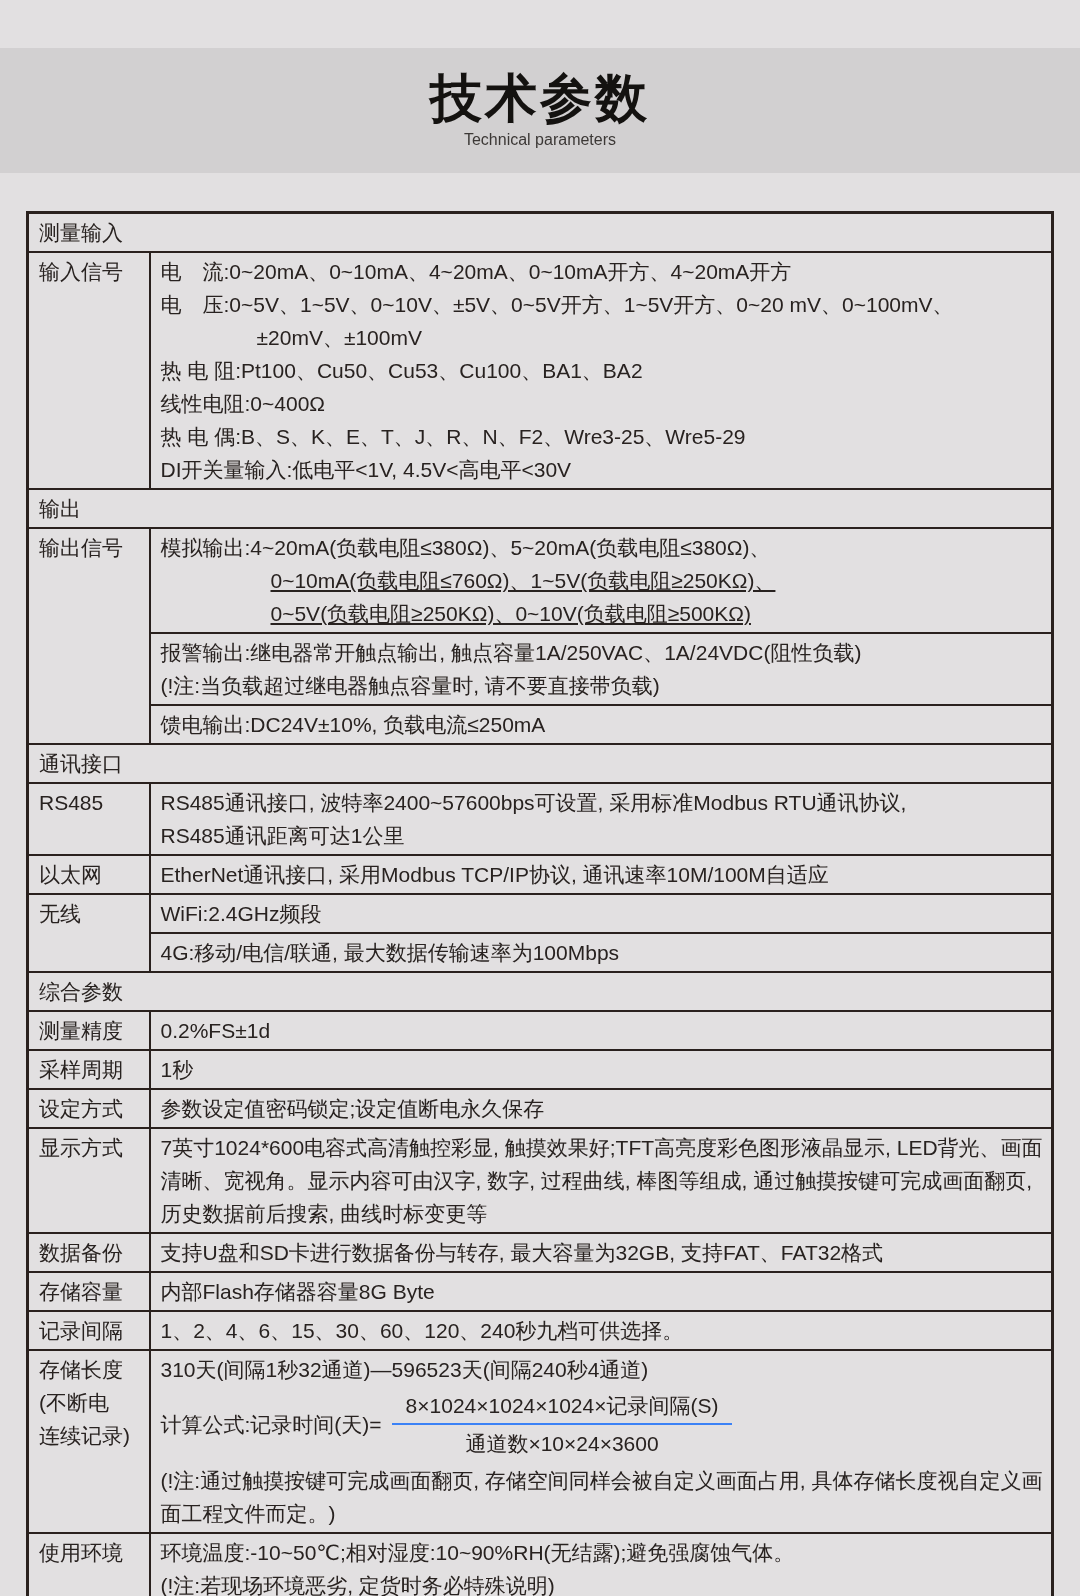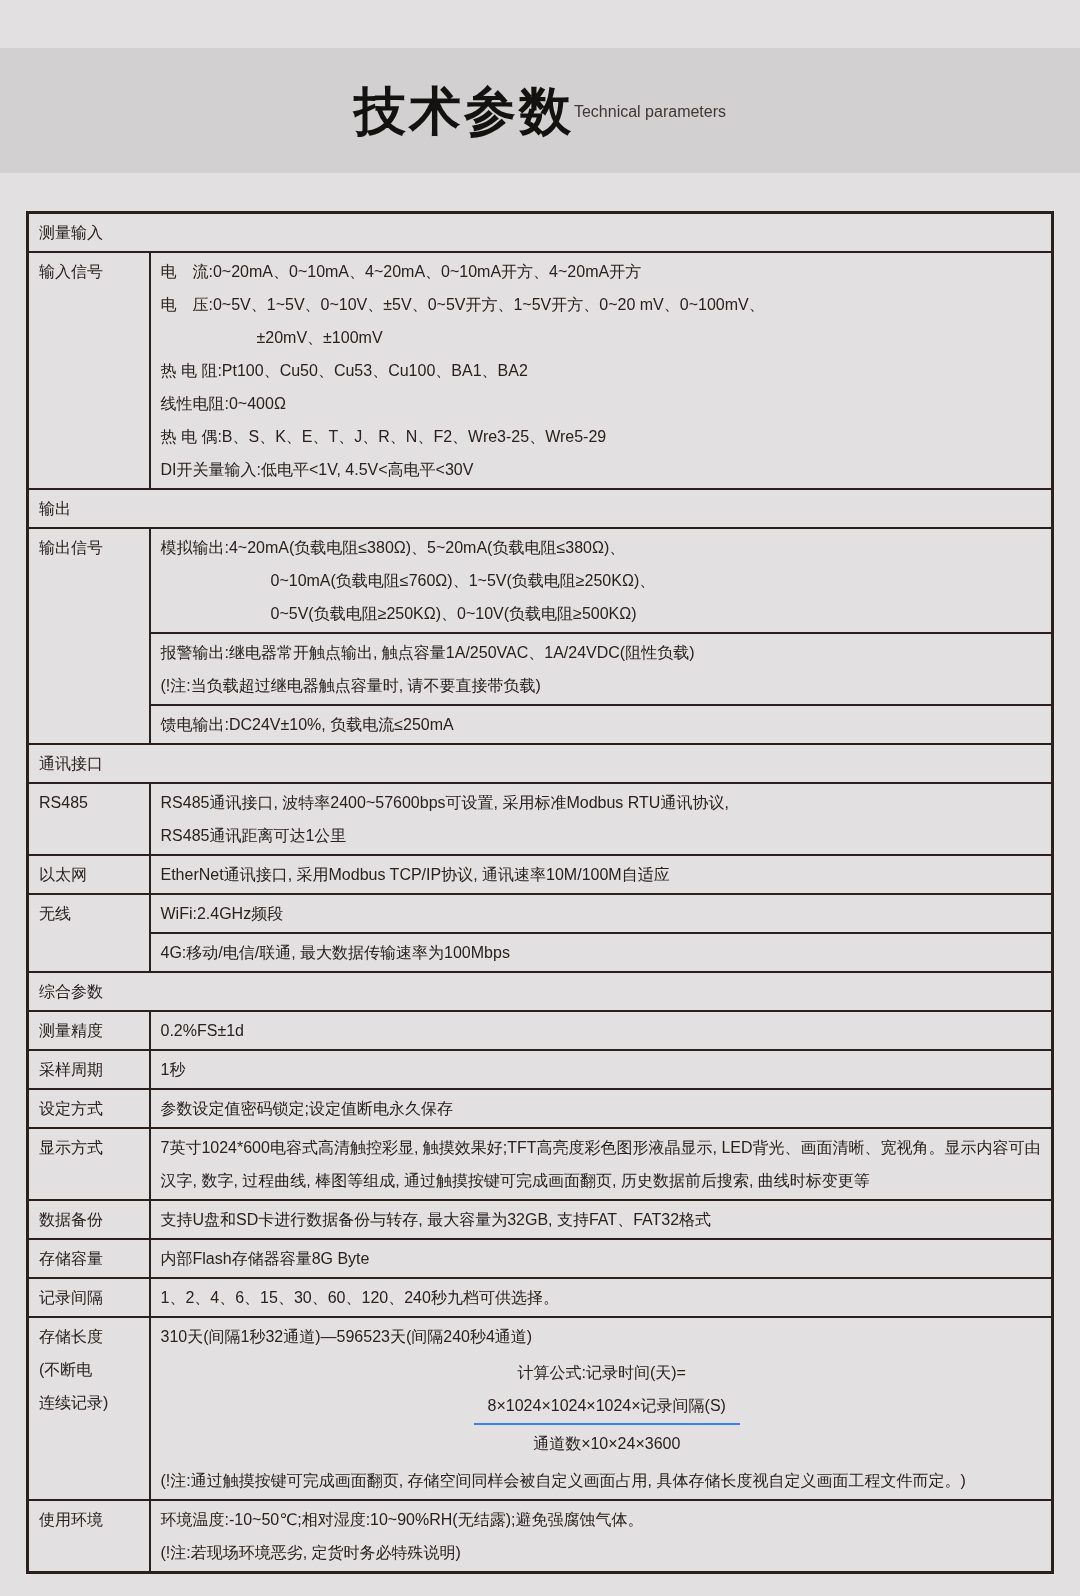--- a/index.html
+++ b/index.html
@@ -7,48 +7,48 @@
     width:1080px;height:1596px;
     background:#e2e0e1;
     font-family:"Liberation Sans","DejaVu Sans",sans-serif;
     color:#282220;
     position:relative;
     -webkit-font-smoothing:antialiased;
   }
   .band{
     position:absolute;left:0;top:48px;width:1080px;height:125px;
     background:#d2d0d1;
-    display:flex;flex-direction:row;align-items:center;justify-content:center;
+    display:flex;flex-direction:column;align-items:center;justify-content:center;
   }
   .title{
     font-size:52px;font-weight:900;color:#141210;letter-spacing:3px;line-height:56px;
   }
   .subtitle{
     font-size:16px;font-weight:400;color:#3c3836;margin-top:2px;line-height:24px;
   }
   table.spec{
     position:absolute;left:26px;top:211px;width:1028px;
     border-collapse:collapse;table-layout:fixed;
     background:transparent;
   }
   table.spec td{
     border:2px solid #2a211e;
-    font-size:16px;line-height:33px;
+    font-size:21px;line-height:33px;
     padding:2px 8px 2px 10px;
     vertical-align:top;
     word-break:break-all;
   }
   table.spec{border:3px solid #2a211e;}
   col.c1{width:122px;}
   td.sec{height:33px;padding-left:10px;}
   td.lbl{padding-left:10px;}
   td.val{padding-left:14px;}
   .indent-v{padding-left:96px;}
-  .indent-a{padding-left:110px;}
-  .formula-row{display:flex;align-items:center;margin:3px 0 4px 0;flex-direction:column;}
+  .indent-a{padding-left:110px;text-decoration:underline;}
+  .formula-row{display:flex;align-items:center;margin:3px 0 4px 0;}
   .frac{display:inline-flex;flex-direction:column;text-align:center;margin-left:10px;}
   .frac .num{border-bottom:2px solid #3b82f6;padding:0 14px 1px 14px;}
   .frac .den{padding-top:2px;}
 </style>
 </head>
 <body>
 
 <div class="band">
   <div class="title">技术参数</div>
   <div class="subtitle">Technical parameters</div>

